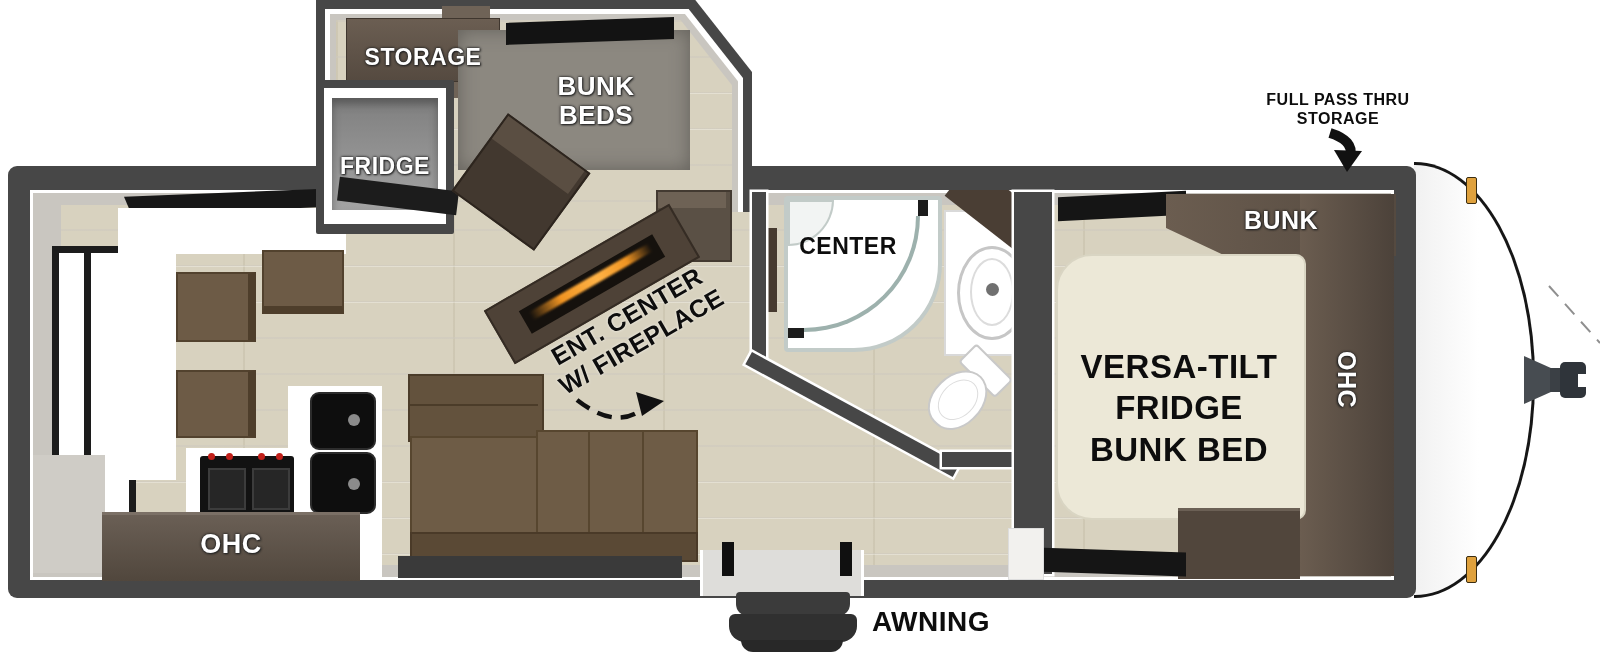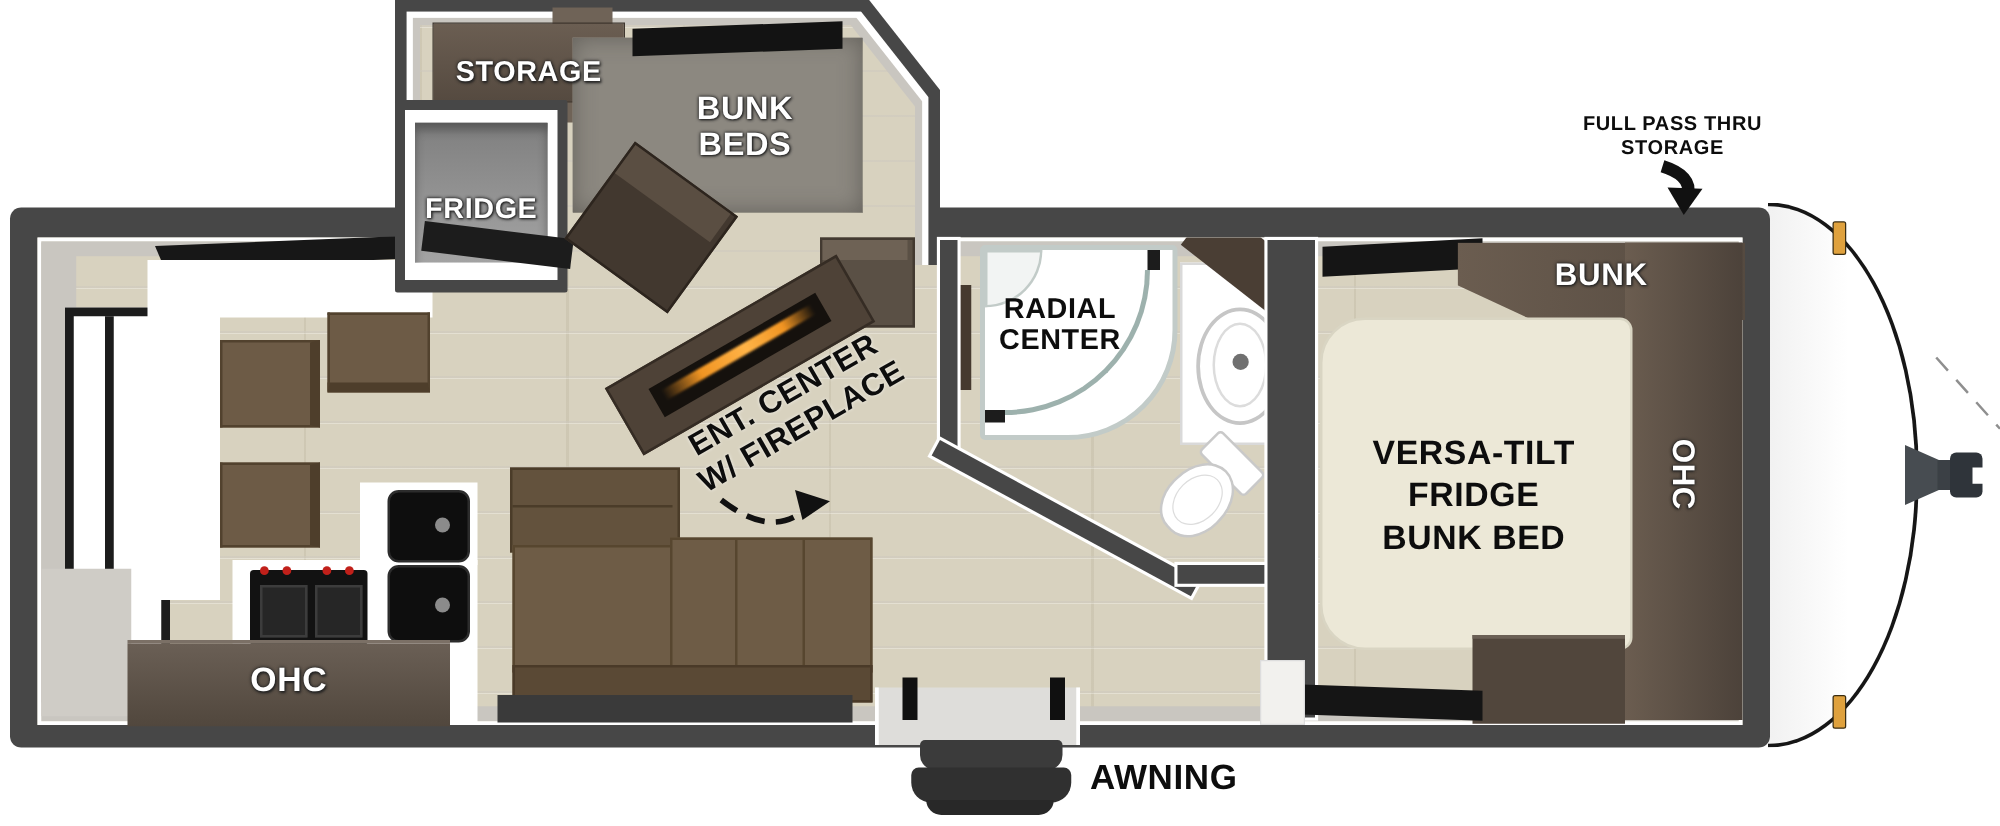--- a/index.html
+++ b/index.html
@@ -127,21 +127,20 @@
 
   <div class="a" style="left:752px;top:190px;width:302px;height:282px;overflow:hidden;z-index:6;">
     <div class="a" style="left:10px;top:38px;width:15px;height:84px;background:#463a2f;"></div>
     <div class="a" style="left:32px;top:6px;width:150px;height:148px;background:#ffffff;border:4px solid #c2cbc8;border-radius:4px 4px 88px 4px;">
       <div class="a" style="left:16px;top:16px;width:112px;height:112px;border-right:4px solid #9db1ad;border-bottom:4px solid #9db1ad;border-radius:0 0 100% 0;"></div>
       <div class="a" style="left:0;top:0;width:42px;height:42px;background:#f2f4f3;border:2px solid #c2cbc8;border-radius:0 0 100% 0;"></div>
       <div class="a" style="left:130px;top:0;width:10px;height:16px;background:#1c1c1c;"></div>
       <div class="a" style="left:0;top:128px;width:16px;height:10px;background:#1c1c1c;"></div>
     </div>
     <div class="a lk" style="left:10px;top:44px;width:172px;font-size:23px;line-height:1.1;z-index:9;">
-      <div>RADIAL</div>
       <div>CENTER</div>
     </div>
     <div class="a" style="left:192px;top:20px;width:94px;height:142px;background:#ffffff;border:2px solid #d9d9d9;"></div>
     <div class="a" style="left:196px;top:-4px;width:96px;height:44px;background:#4a3e34;transform:rotate(38deg);"></div>
     <div class="a" style="left:205px;top:56px;width:64px;height:88px;background:#fff;border:3px solid #c6c6c6;border-radius:50%;">
       <div class="a" style="left:10px;top:9px;width:40px;height:64px;border:2px solid #dcdcdc;border-radius:50%;"></div>
       <div class="a" style="left:26px;top:34px;width:13px;height:13px;background:#707070;border-radius:50%;"></div>
     </div>
     <div class="a" style="left:178px;top:158px;width:66px;height:88px;transform:rotate(45deg);">
       <div class="a" style="left:8px;top:0;width:48px;height:22px;background:#fff;border:2px solid #c9c9c9;border-radius:4px;"></div>
@@ -157,21 +156,21 @@
   <div class="a" style="left:1008px;top:528px;width:34px;height:50px;background:#f2f1ee;border:1px solid #dddddd;z-index:7;"></div>
 
   <div class="a" style="left:1058px;top:194px;width:128px;height:24px;background:#151515;transform:skewY(-3deg);z-index:5;"></div>
   <div class="a" style="left:1166px;top:194px;width:230px;height:62px;background:linear-gradient(90deg,#6b5d50,#554a40);
               clip-path:polygon(0 0,100% 0,100% 100%,26% 100%,0 55%);z-index:5;"></div>
   <div class="a lw" style="left:1216px;top:206px;width:130px;font-size:25px;z-index:9;">BUNK</div>
   <div class="a" style="left:1300px;top:194px;width:94px;height:382px;background:linear-gradient(90deg,#6b5d50,#4c423a);z-index:5;"></div>
   <div class="a lw" style="left:1306px;top:365px;width:80px;font-size:25px;transform:rotate(90deg);z-index:9;">OHC</div>
   <div class="a" style="left:1056px;top:254px;width:246px;height:262px;background:#ece8d7;border:2px solid #d9d5c3;
               border-radius:36px 10px 10px 36px;z-index:5;"></div>
-  <div class="a lk" style="left:1064px;top:346px;width:230px;font-size:27px;line-height:1.25;z-index:9;text-shadow:none;">
+  <div class="a lk" style="left:1064px;top:346px;width:230px;font-size:33px;line-height:1.25;z-index:9;text-shadow:none;">
     <div>VERSA-TILT</div>
     <div>FRIDGE</div>
     <div>BUNK BED</div>
   </div>
   <div class="a" style="left:1178px;top:508px;width:122px;height:68px;background:#51463c;border-top:3px solid #6b6055;z-index:6;"></div>
   <div class="a" style="left:1036px;top:550px;width:150px;height:24px;background:#151515;transform:skewY(2deg);z-index:6;"></div>
 
   <div class="a lk" style="left:1256px;top:90px;width:164px;font-size:16px;line-height:1.2;z-index:9;text-shadow:none;">
     <div>FULL PASS THRU</div>
     <div>STORAGE</div>

